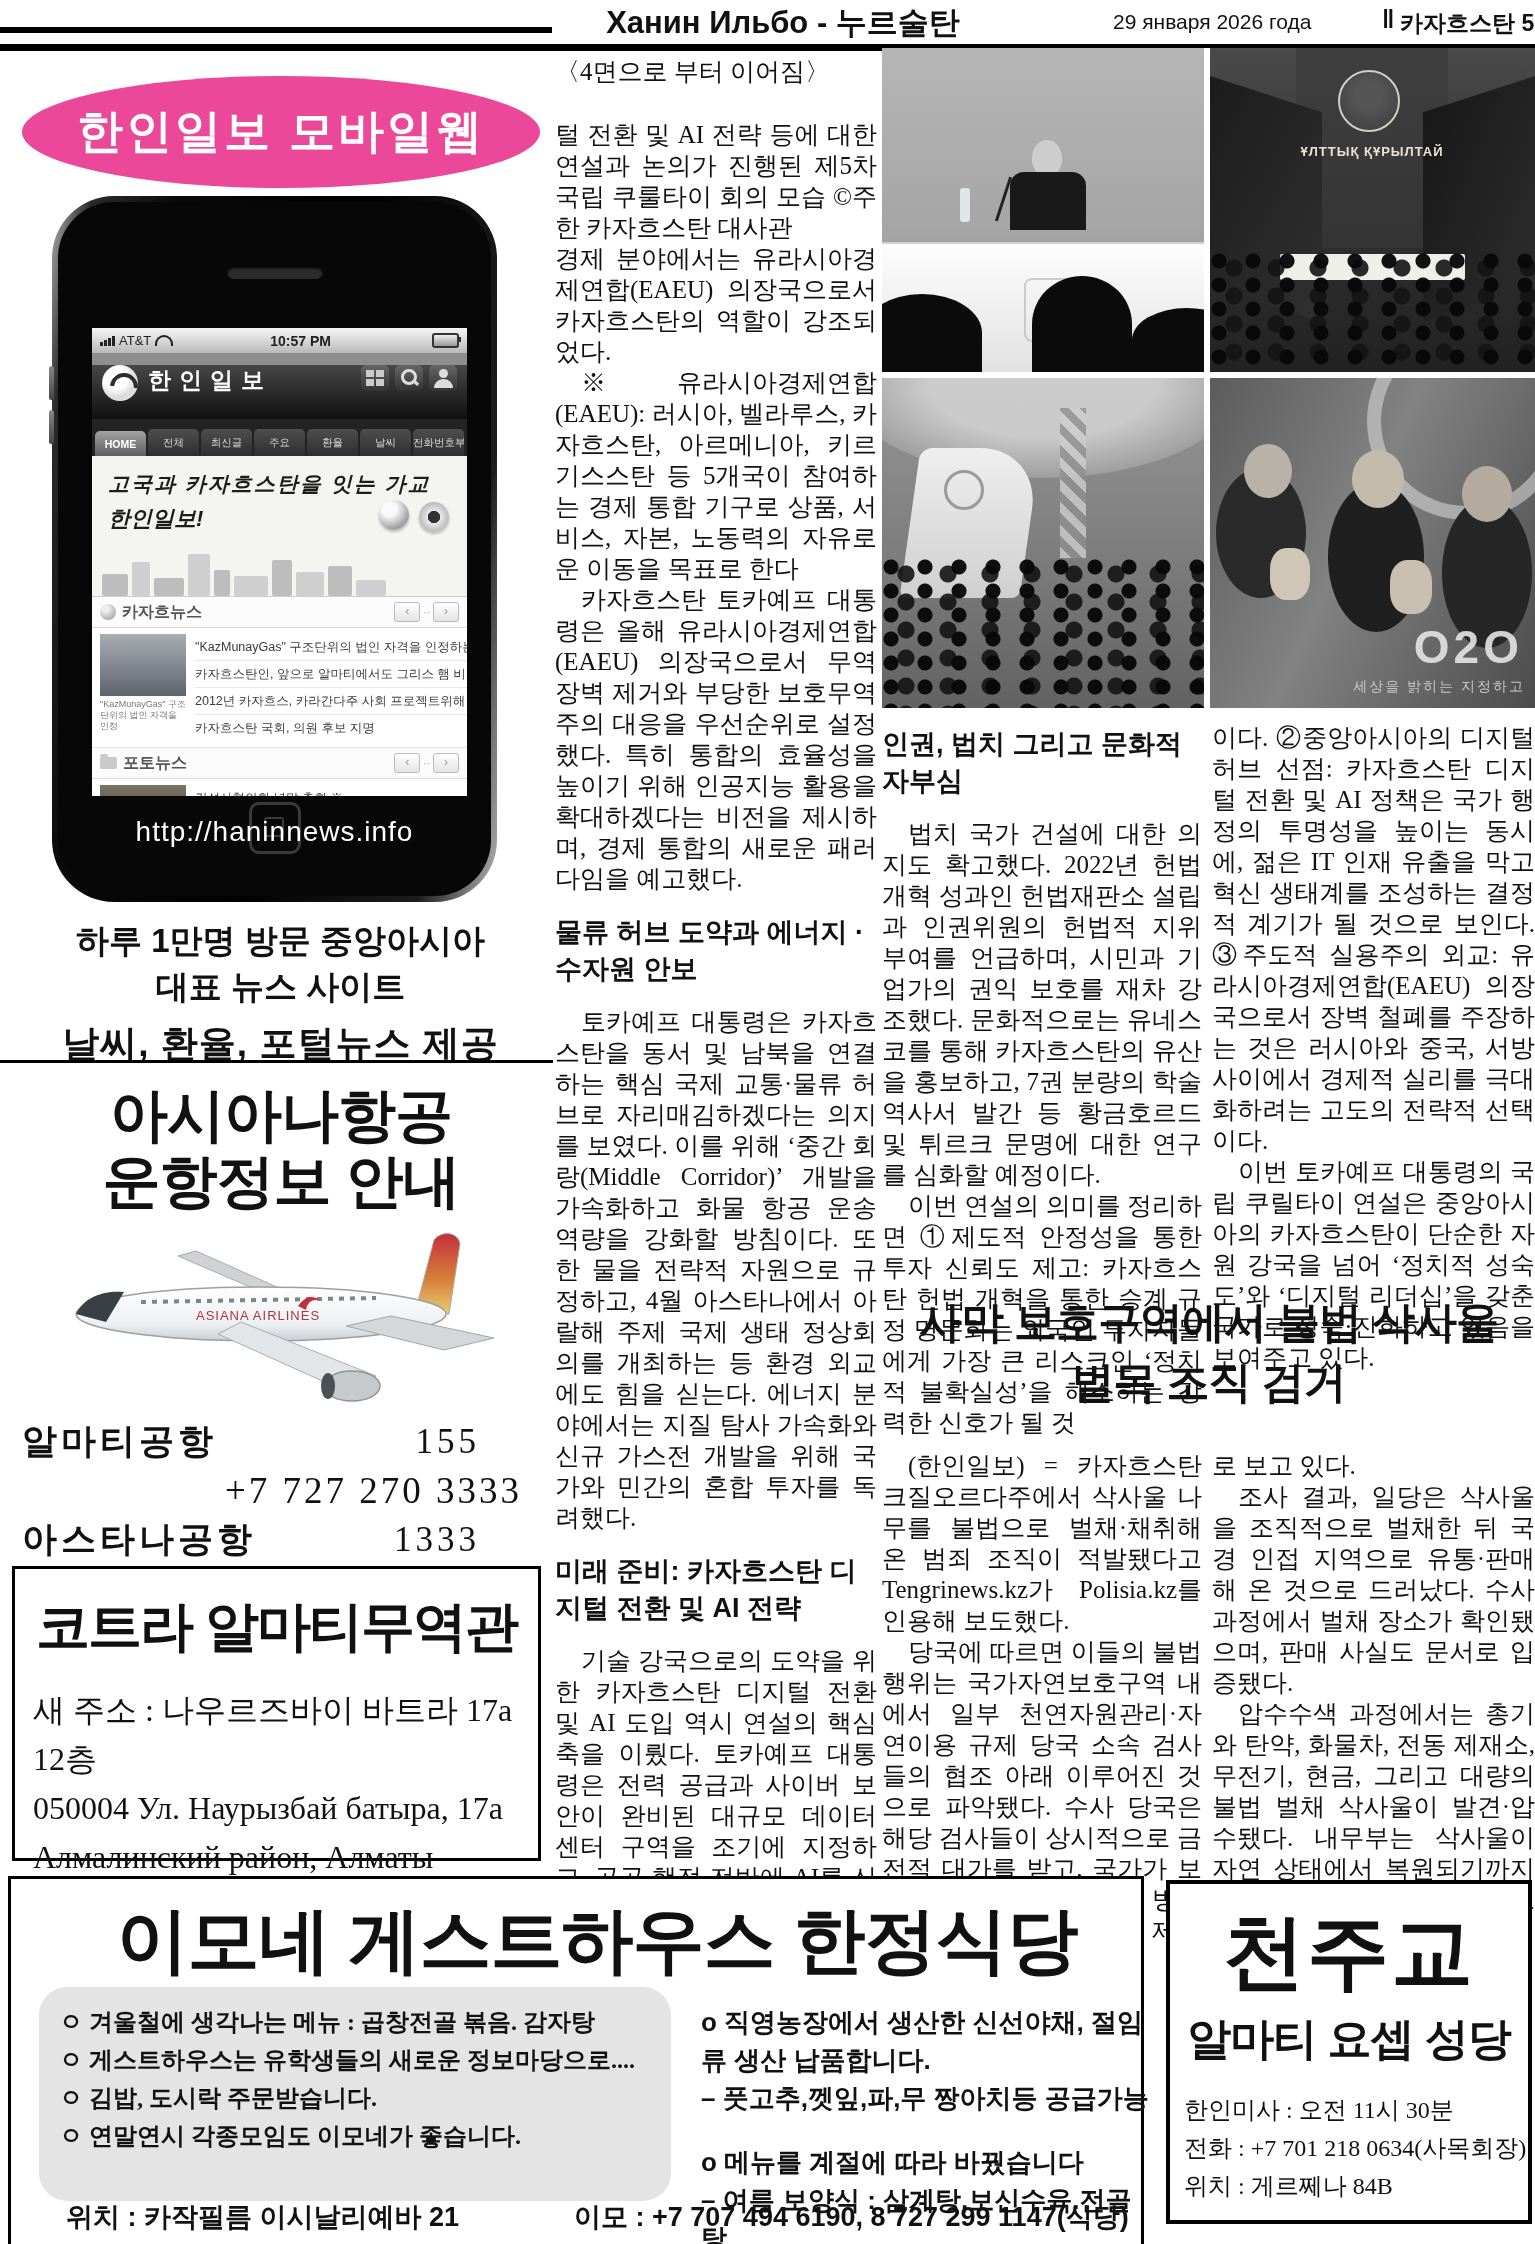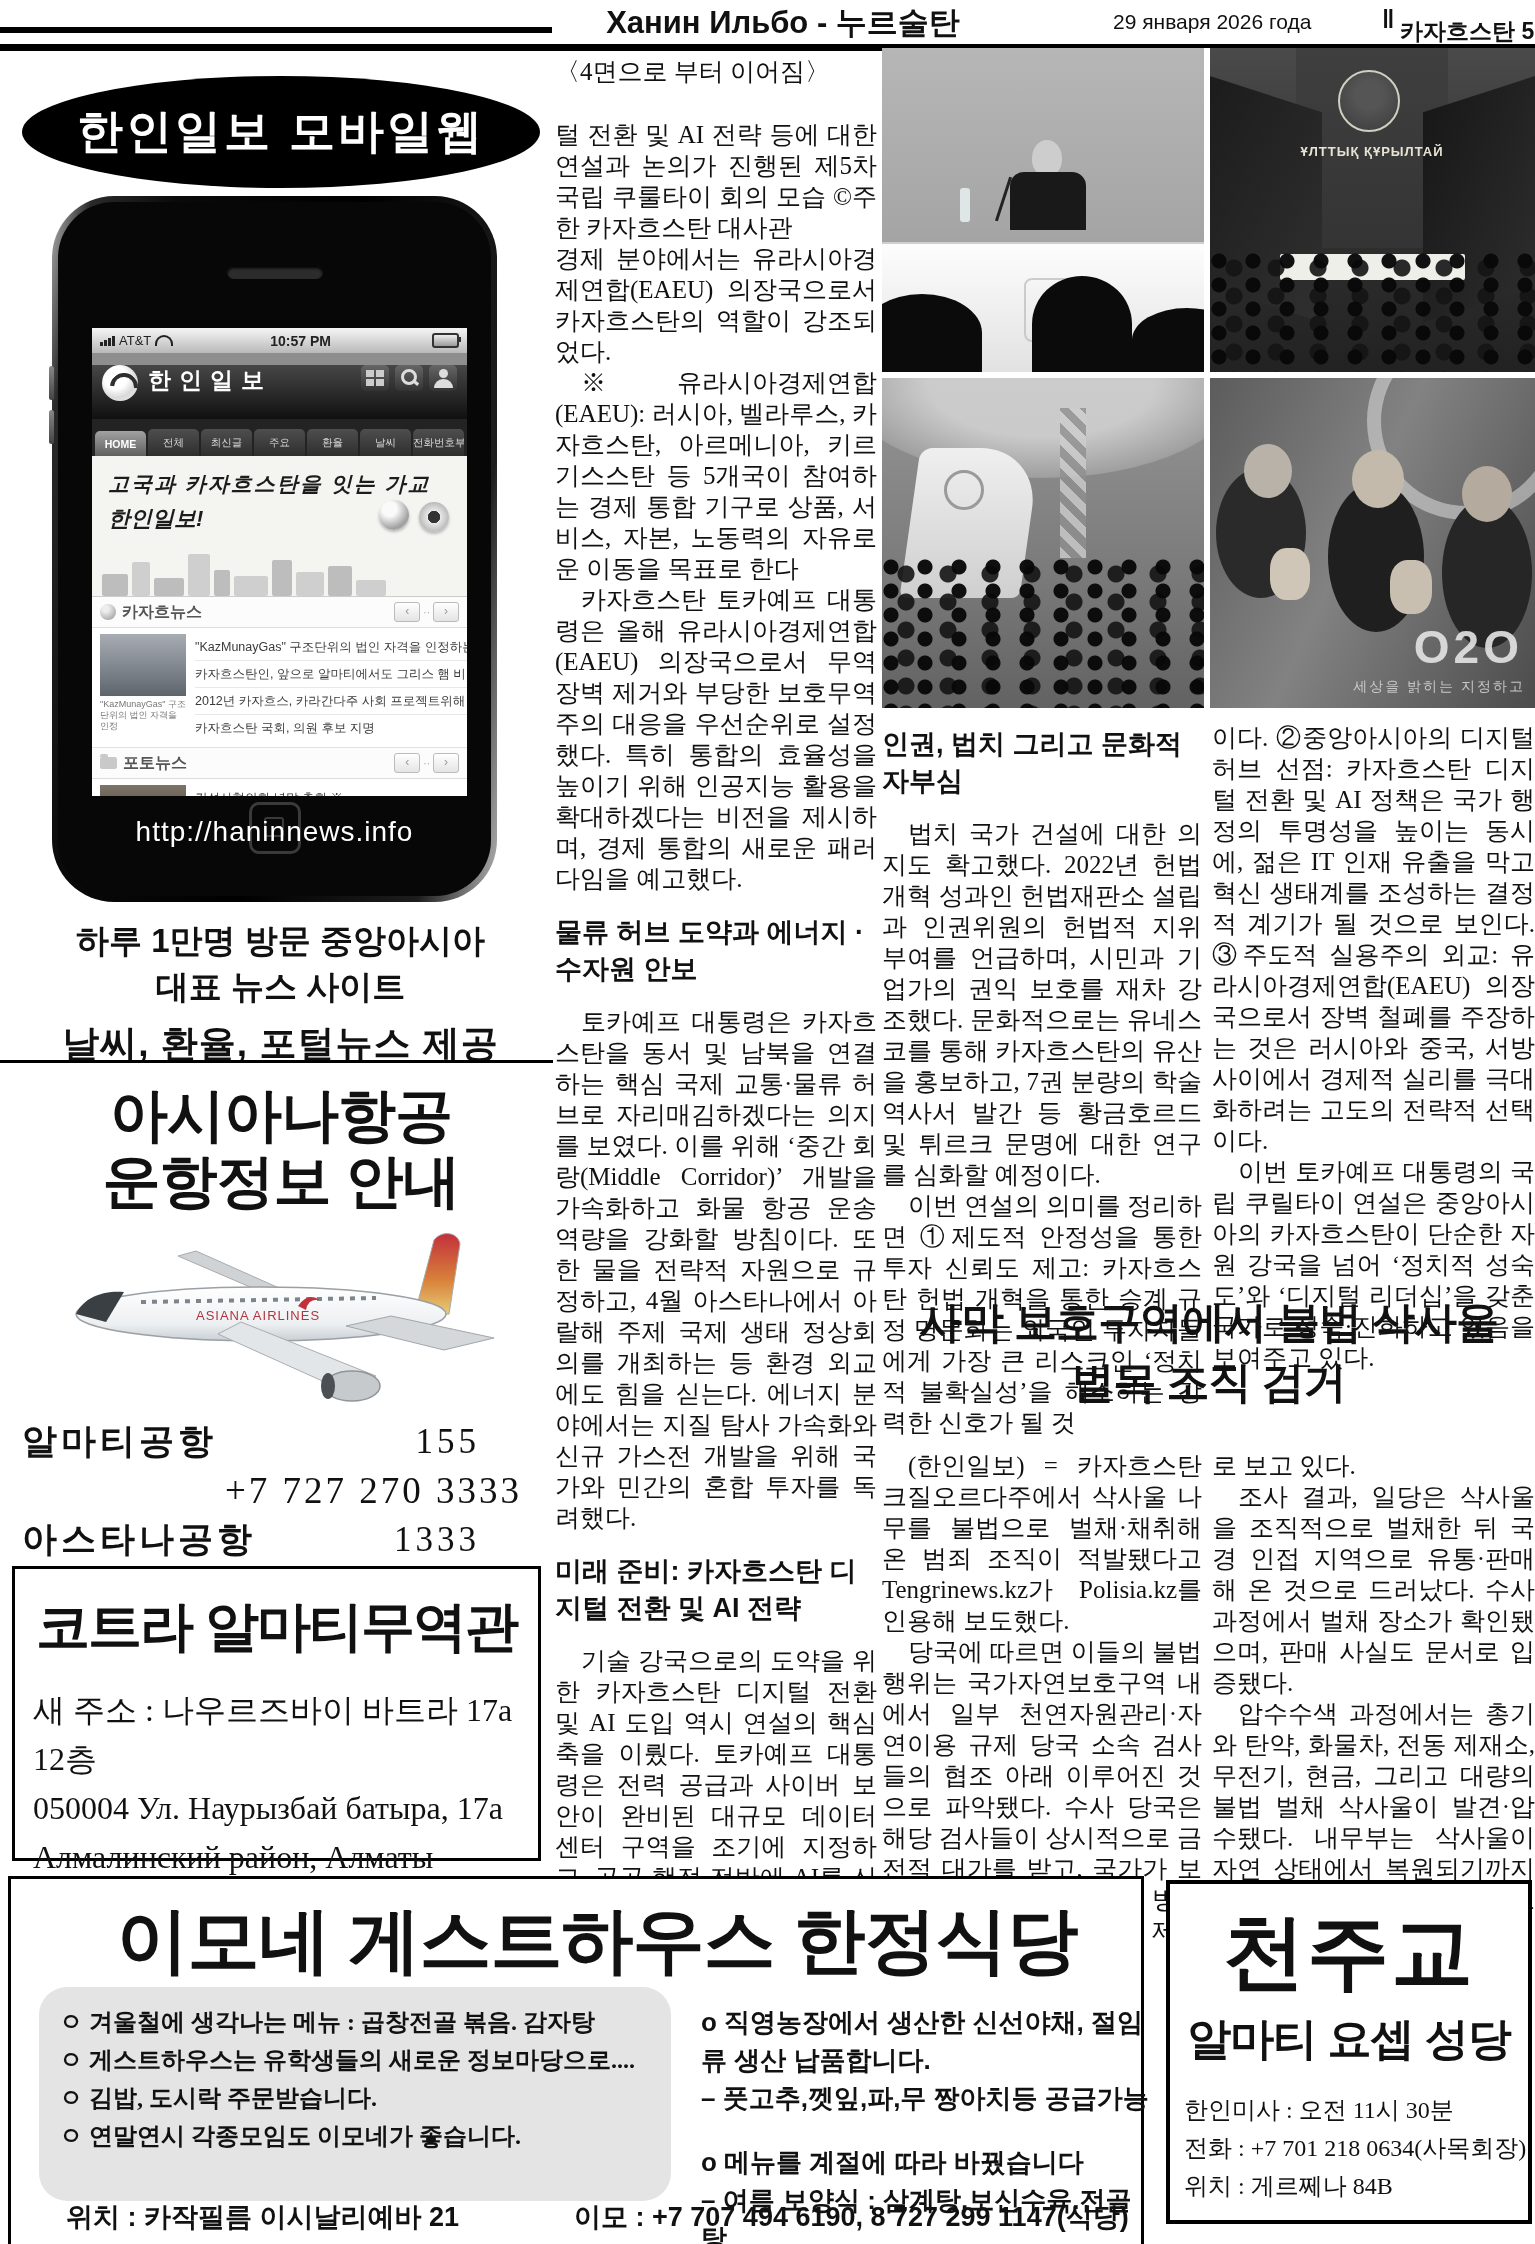--- a/index.html
+++ b/index.html
@@ -8,21 +8,21 @@
   .abs{position:absolute;}
 
   
   .rule{background:#000;}
   .mast-title{font-family:"Liberation Sans",sans-serif;font-weight:bold;font-size:31px;text-align:center;}
   .mast-date{font-family:"Liberation Sans",sans-serif;font-size:21px;}
   .mast-page{font-family:"Liberation Sans",sans-serif;font-size:23px;font-weight:bold;}
   .mast-bars{font-family:"Liberation Sans",sans-serif;font-size:25px;font-weight:bold;}
 
   
-  .oval-ad{background:#000000;border-radius:50%;display:flex;align-items:center;justify-content:center;
+  .oval-ad{background:#ec4899;border-radius:50%;display:flex;align-items:center;justify-content:center;
            color:#fff;font-family:"Liberation Sans",sans-serif;font-weight:bold;font-size:46px;letter-spacing:3px;}
   .taglines{text-align:center;font-family:"Liberation Sans",sans-serif;}
   .taglines .t1{font-size:33px;font-weight:bold;line-height:46px;}
   .taglines .t3{font-size:37px;font-weight:bold;line-height:52px;margin-top:8px;letter-spacing:1px;}
 
   .asiana{text-align:center;font-family:"Liberation Sans",sans-serif;}
   .asiana .ttl{font-weight:bold;font-size:58px;line-height:66px;letter-spacing:-1px;}
   .as-rows{font-family:"Liberation Serif",serif;text-align:left;margin-top:6px;}
   .as-row{display:flex;justify-content:space-between;font-size:35px;line-height:48px;}
   .as-row .lbl{font-weight:bold;letter-spacing:4px;}
@@ -184,21 +184,21 @@
 </style>
 </head>
 <body>
 
 <div id="page">
 
   <div class="abs rule" style="left:0;top:27px;width:552px;height:6px;"></div>
   <div class="abs mast-title" style="left:548px;top:2px;width:470px;">Ханин Ильбо - 누르술탄</div>
   <div class="abs mast-date" style="left:1113px;top:10px;">29 января 2026 года</div>
   <div class="abs mast-bars" style="left:1382px;top:5px;">‖</div>
-  <div class="abs mast-page" style="left:1400px;top:16px;">카자흐스탄 5</div>
+  <div class="abs mast-page" style="left:1400px;top:8px;">카자흐스탄 5</div>
   <div class="abs rule" style="left:0;top:44px;width:1535px;height:7px;"></div>
 
   <div class="abs oval-ad" style="left:22px;top:76px;width:518px;height:112px;">
     <span>한인일보 모바일웹</span>
   </div>
 
   <div class="abs phone" style="left:52px;top:196px;width:445px;height:706px;">
     <div class="sidebtn" style="left:-3px;top:170px;height:34px;"></div>
     <div class="sidebtn" style="left:-3px;top:214px;height:34px;"></div>
     <div class="phone-face">

